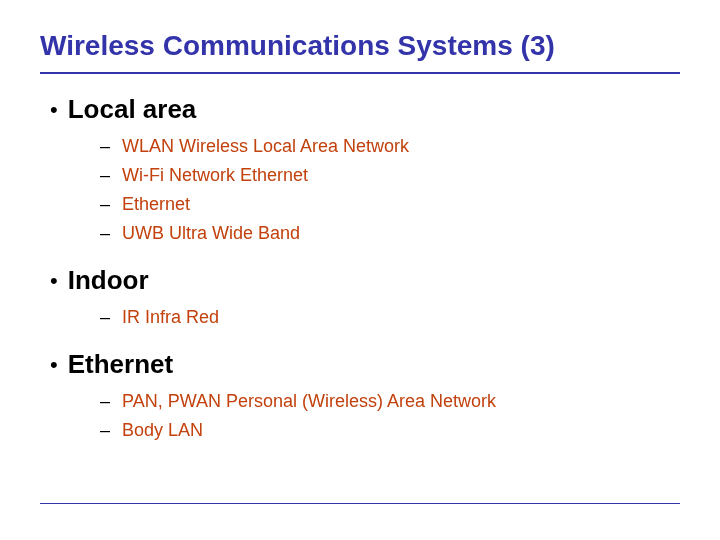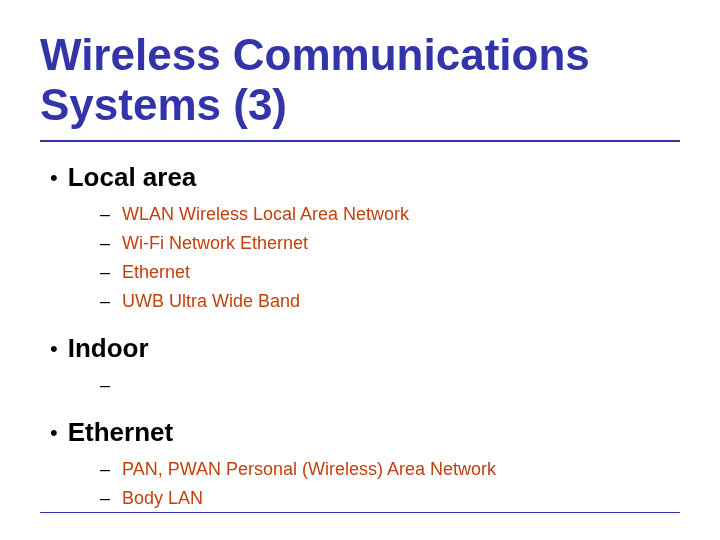--- a/index.html
+++ b/index.html
@@ -20,21 +20,21 @@
       width: 720px;
       height: 540px;
       background: #ffffff;
       padding: 30px 40px 30px 40px;
       display: flex;
       flex-direction: column;
     }
 
     .title {
       color: #3333aa;
-      font-size: 44px;
+      font-size: 28px;
       font-weight: bold;
       border-bottom: 2px solid #3333aa;
       padding-bottom: 10px;
       margin-bottom: 20px;
     }
 
     .content {
       flex: 1;
       display: flex;
       flex-direction: column;
@@ -134,20 +134,21 @@
     </div>
 
     <div class="section">
       <div class="section-header">
         <span class="bullet">•</span>
         <span class="section-title">Indoor</span>
       </div>
       <div class="sub-items">
         <div class="sub-item">
           <span class="dash">–</span>
+          <span class="sub-text">IR Infra Red</span>
         </div>
       </div>
     </div>
 
     <div class="section">
       <div class="section-header">
         <span class="bullet">•</span>
         <span class="section-title">Ethernet</span>
       </div>
       <div class="sub-items">

